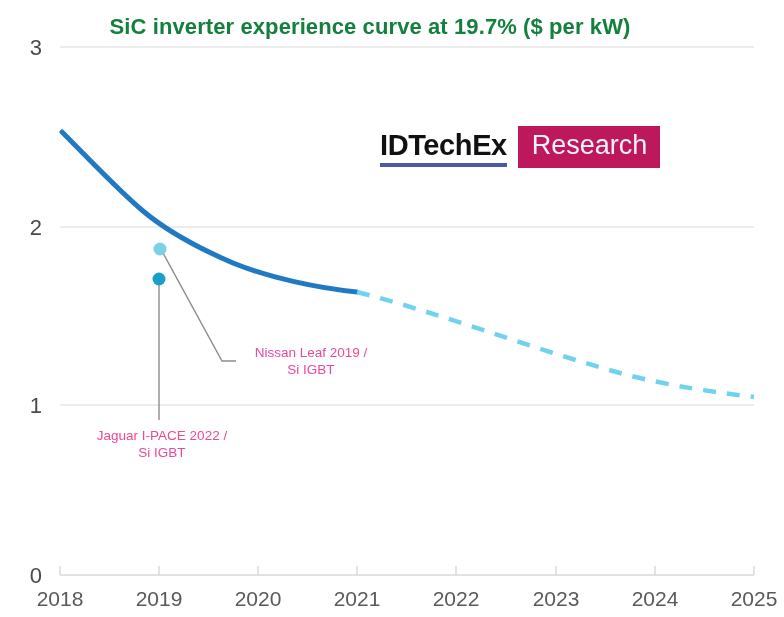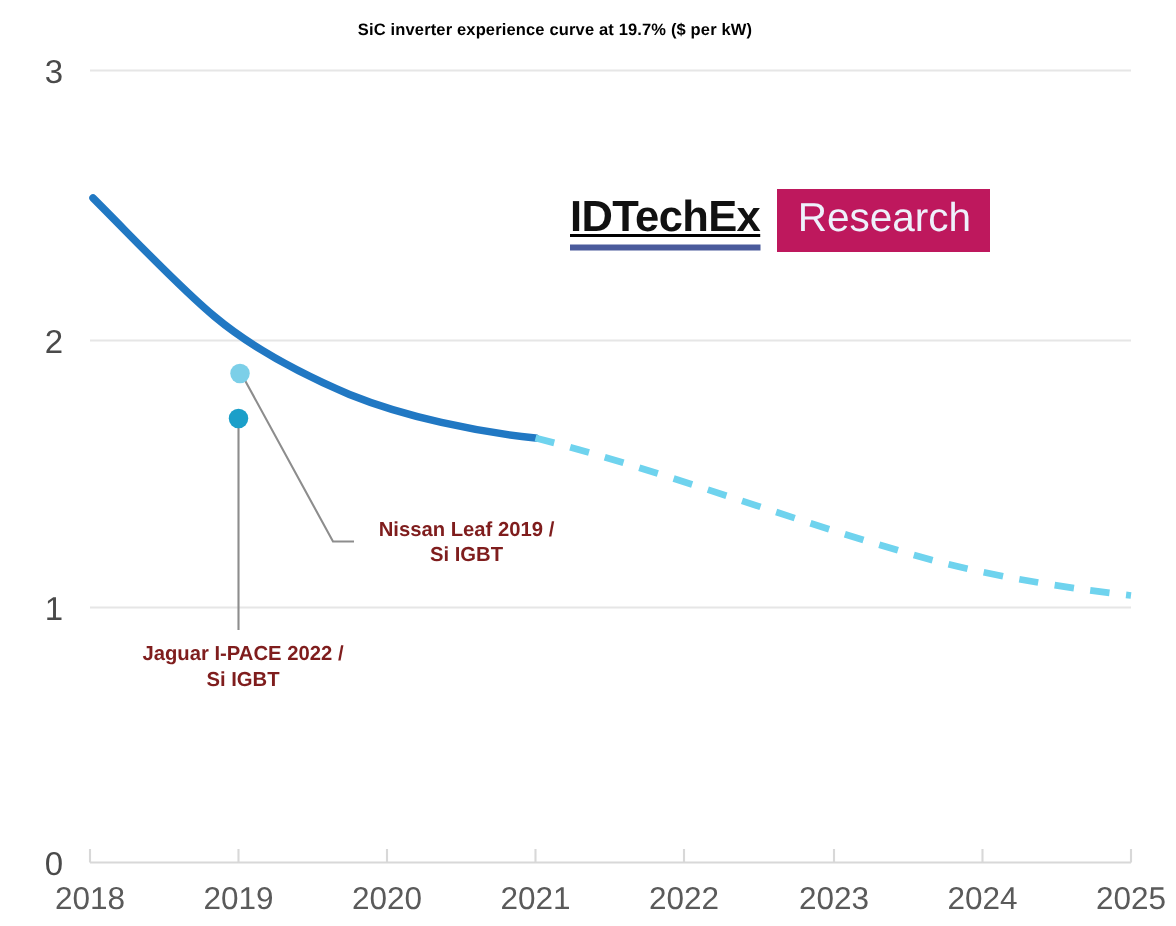--- a/index.html
+++ b/index.html
@@ -18,23 +18,23 @@
     width: 784px;
     height: 617px;
     background: #ffffff;
   }
   .chart-title {
     position: absolute;
     left: 0;
     top: 14px;
     width: 740px;
     text-align: center;
-    font-size: 11px;
+    font-size: 22px;
     font-weight: bold;
-    color: #000000;
+    color: #15803d;
     letter-spacing: 0.1px;
   }
   #plot-svg {
     position: absolute;
     left: 0;
     top: 0;
   }
   .axis-label {
     font-family: "Liberation Sans", sans-serif;
     font-size: 21px;
@@ -42,24 +42,23 @@
   }
   .ytick-label {
     font-family: "Liberation Sans", sans-serif;
     font-size: 22px;
     fill: #4a4a4a;
   }
   .annot {
     position: absolute;
     font-size: 13.5px;
     line-height: 17px;
-    color: #7f1d1d;
+    color: #ec4899;
     text-align: center;
     white-space: pre-line;
-    font-weight: bold;
   }
   #annot-nissan {
     left: 236px;
     top: 344px;
     width: 150px;
     text-align: center;
   }
   #annot-jaguar {
     left: 82px;
     top: 427px;
@@ -73,21 +72,20 @@
     top: 126px;
     height: 42px;
     display: flex;
     align-items: stretch;
   }
   #logo-wordmark {
     position: relative;
     display: flex;
     align-items: center;
     padding-right: 11px;
-    text-decoration: underline;
   }
   #logo-wordmark-text {
     font-size: 29px;
     font-weight: bold;
     color: #111111;
     letter-spacing: -0.4px;
     line-height: 1;
     padding-bottom: 3px;
   }
   #logo-underline {

